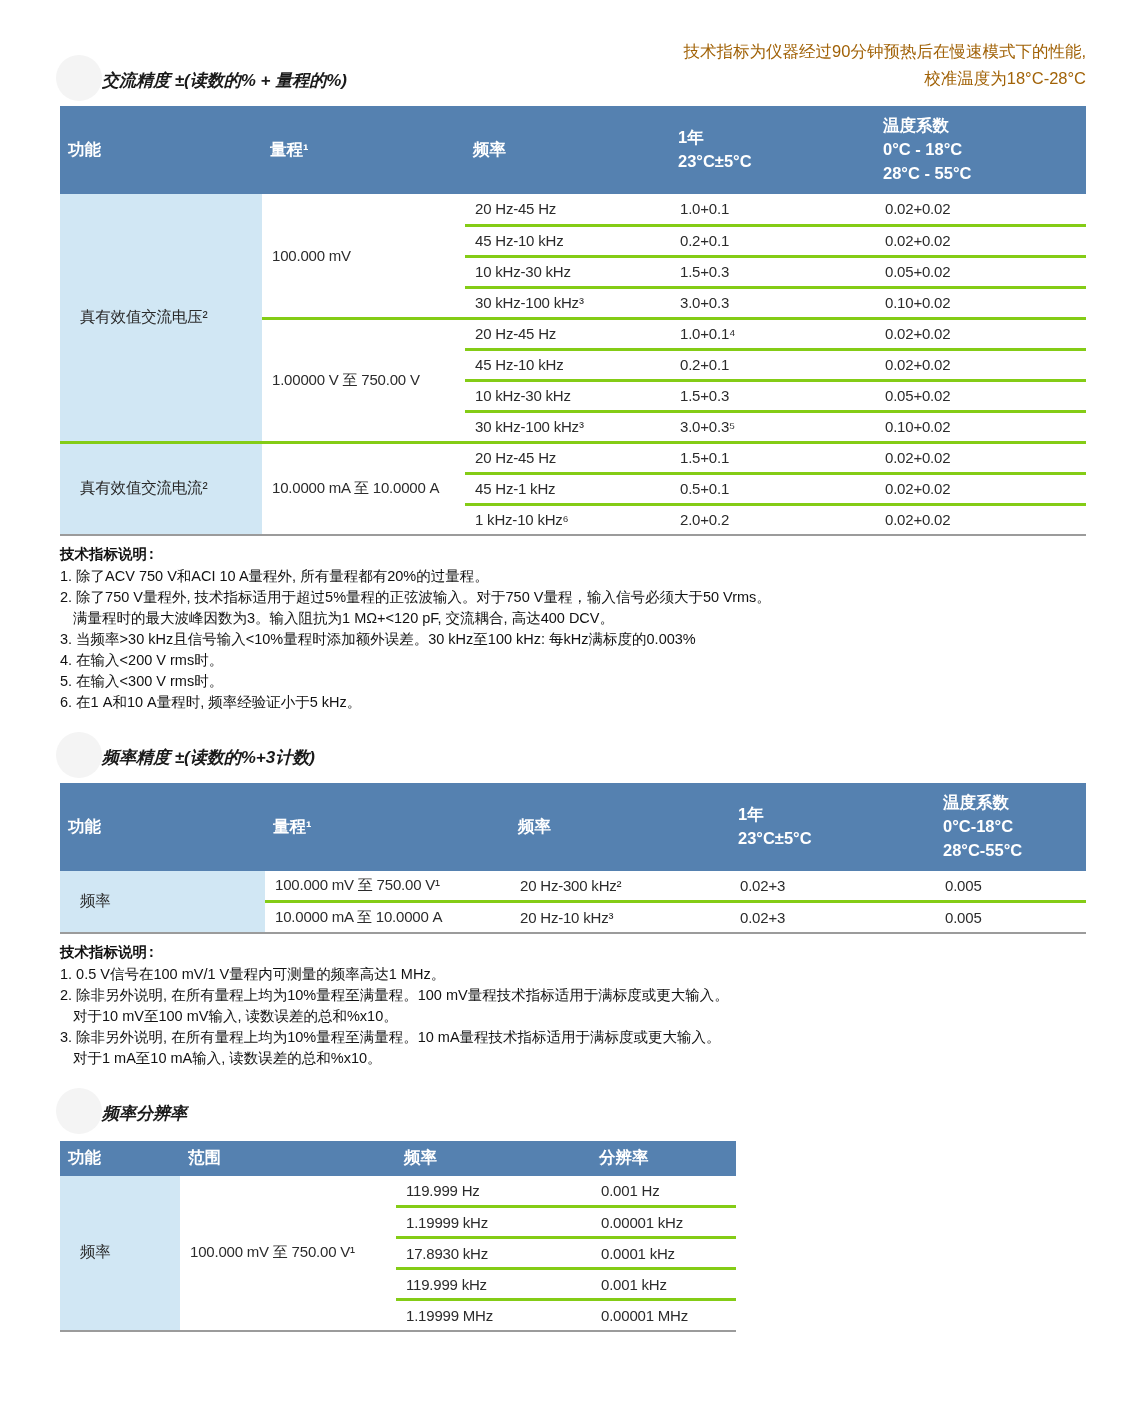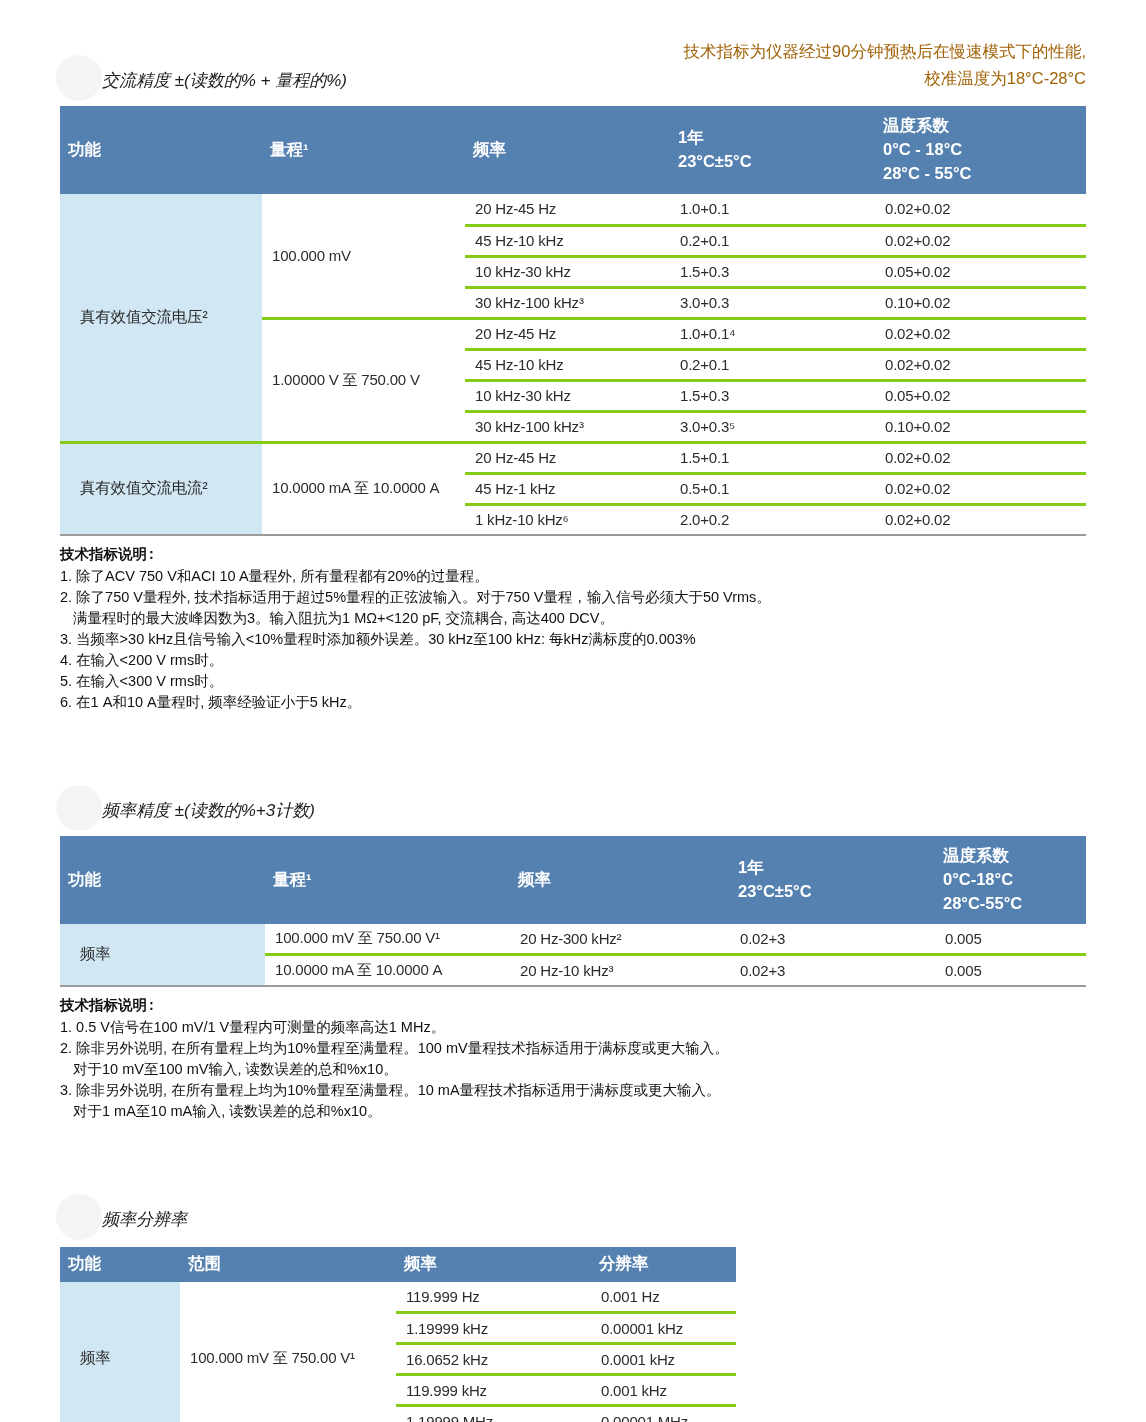--- a/index.html
+++ b/index.html
@@ -32,21 +32,21 @@
   .subtitle-circle {
     position: absolute;
     left: -4px; top: -14px;
     width: 46px; height: 46px;
     border-radius: 50%;
     background: #f4f4f4;
   }
   .subtitle {
     position: relative;
     font-size: 17px;
-    font-weight: normal;
+    font-weight: bold;
     font-style: italic;
     color: #1a1a1a;
   }
   .intro {
     text-align: right;
     font-size: 16.5px;
     line-height: 1.65;
     color: #a16207;
   }
 
@@ -90,21 +90,21 @@
     font-size: 15.5px;
   }
   .bt { border-top: 3px solid #84cc16; }
 
   
   .notes { margin-top: 9px; font-size: 14.5px; line-height: 21px; color: #111111; }
   .notes-title { font-weight: bold; font-family: Liberation Mono, monospace; }
   .note-line { font-weight: normal; }
   .note-line.indent { padding-left: 13px; }
 
-  .gap-lg { margin-top: 86px; }
+  .gap-lg { margin-top: 33px; }
 </style>
 </head>
 <body>
 
 <div class="content">
 
 
   <div class="intro-row">
     <div class="subtitle-wrap">
       <span class="subtitle-circle"></span>
@@ -295,21 +295,21 @@
         <td class="func" rowspan="5">频率</td>
         <td class="range" rowspan="5">100.000 mV 至 750.00 V¹</td>
         <td>119.999 Hz</td>
         <td>0.001 Hz</td>
       </tr>
       <tr>
         <td class="bt">1.19999 kHz</td>
         <td class="bt">0.00001 kHz</td>
       </tr>
       <tr>
-        <td class="bt">16.0652 kHz</td>
+        <td class="bt">17.8930 kHz</td>
         <td class="bt">0.0001 kHz</td>
       </tr>
       <tr>
         <td class="bt">119.999 kHz</td>
         <td class="bt">0.001 kHz</td>
       </tr>
       <tr>
         <td class="bt">1.19999 MHz</td>
         <td class="bt">0.00001 MHz</td>
       </tr>

